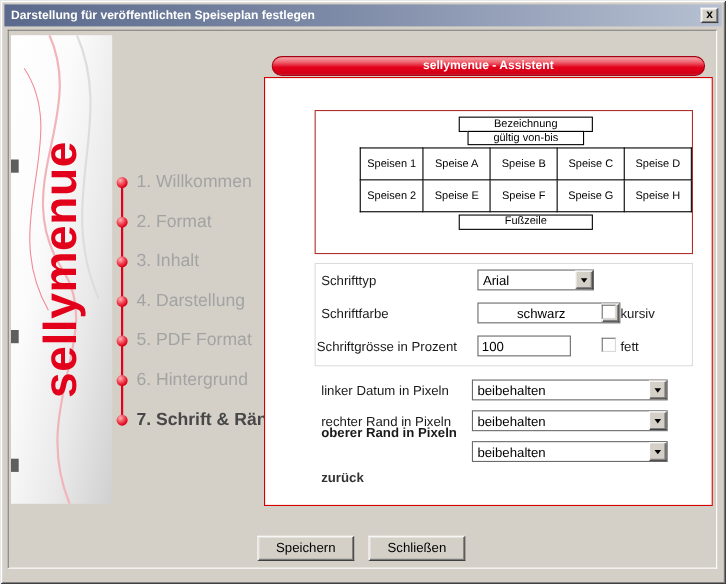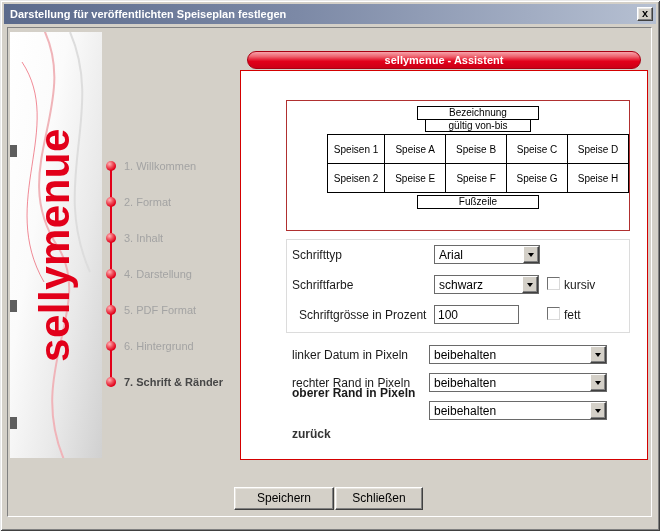--- a/index.html
+++ b/index.html
@@ -70,21 +70,21 @@
     background: #e2001a;
   }
   .step { position: relative; height: 36px; }
   .step-bullet {
     position: absolute; left: 2px; top: 13px; width: 10px; height: 10px;
     border-radius: 50%;
     background: radial-gradient(circle at 35% 30%, #ffb3b8 0%, #f05560 35%, #e2001a 70%, #b80013 100%);
   }
   .step-label {
     display: block; padding-left: 20px; line-height: 36px;
-    font-size: 11px; color: #a3a3a3; white-space: nowrap;
+    font-size: 16px; color: #a3a3a3; white-space: nowrap;
   }
   .step.active .step-label { color: #474747; font-weight: bold; }
 
   
   .panel {
     position: absolute; left: 232px; top: 42px; width: 408px; height: 390px;
     background: #ffffff;
     border: 1px solid #d40000;
   }
   .pill {
@@ -258,30 +258,30 @@
 
       <span class="lbl" style="left:51px; top:177px;">Schrifttyp</span>
       <div class="combo" style="left:193px; top:174px; width:106px;padding-left:24px;">
         <span class="combo-text">Arial</span>
         <span class="combo-arrow">
             <span class="arrow-glyph"></span>
           </span>
       </div>
 
       <span class="lbl" style="left:51px; top:207px;">Schriftfarbe</span>
-      <div class="combo" style="left:193px; top:204px; width:105px;">
+      <div class="combo" style="left:193px; top:204px; width:130px;text-align:center;">
         <span class="combo-text">schwarz</span>
         <span class="combo-arrow">
             <span class="arrow-glyph"></span>
           </span>
       </div>
       <div class="checkbox" style="left:306px; top:206px;"></div>
       <span class="lbl" style="left:323px; top:207px;">kursiv</span>
 
-      <span class="lbl" style="left:58px; top:237px;">Schriftgrösse in Prozent</span>
+      <span class="lbl" style="left:47px; top:237px;">Schriftgrösse in Prozent</span>
       <input class="text-input" style="left: 193px; top: 234px; width: 85px;" value="100">
       <div class="checkbox" style="left:306px; top:236px;"></div>
       <span class="lbl" style="left:323px; top:237px;">fett</span>
 
       <span class="lbl" style="left:51px; top:277px;">linker Datum in Pixeln</span>
       <div class="combo" style="left:188px; top:274px; width:178px;">
         <span class="combo-text">beibehalten</span>
         <span class="combo-arrow">
             <span class="arrow-glyph"></span>
           </span>
@@ -299,17 +299,17 @@
       <div class="combo" style="left:188px; top:330px; width:178px;">
         <span class="combo-text">beibehalten</span>
         <span class="combo-arrow">
             <span class="arrow-glyph"></span>
           </span>
       </div>
 
       <span class="bold-link" style="left:51px; top:356px;">zurück</span>
     </div>
 
-    <div class="btn" style="left:226px; top:459px; width:100px;">Speichern</div>
+    <div class="btn" style="left:226px; top:459px; width:88px;">Speichern</div>
     <div class="btn" style="left:327px; top:459px; width:88px;">Schließen</div>
 
   </div>
 </div>
 
 </body></html>

